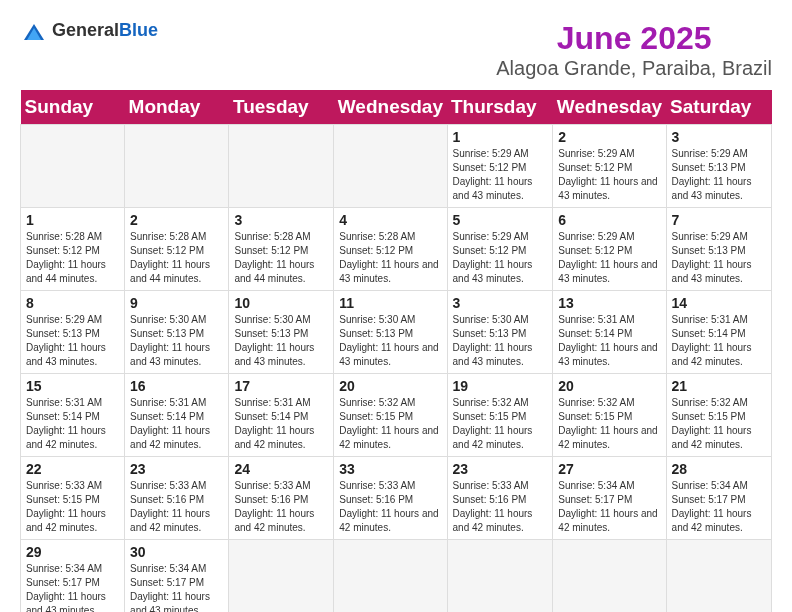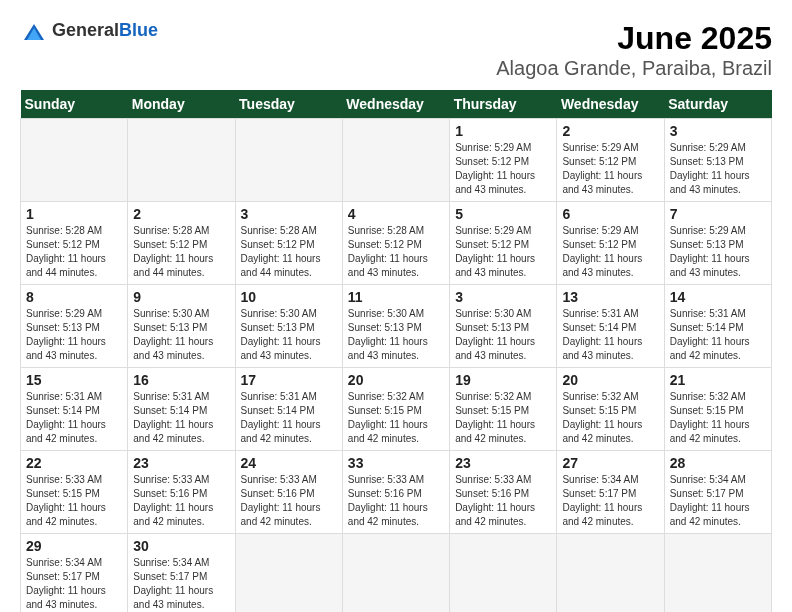--- a/index.html
+++ b/index.html
@@ -33,37 +33,38 @@
       width: 28px;
       height: 28px;
       margin-right: 4px;
     }
     .title-area {
       text-align: right;
     }
     .calendar-title {
       font-size: 32px;
       font-weight: bold;
-      color: #000000;
+      color: #a21caf;
+      text-align: center;
     }
     .calendar-subtitle {
       font-size: 20px;
       color: #555;
     }
     table {
       width: 100%;
       border-collapse: collapse;
       font-size: 11px;
     }
     thead tr th {
-      background-color: #14532d;
+      background-color: #be185d;
       color: #fff;
       padding: 6px 4px;
       text-align: left;
-      font-size: 14px;
+      font-size: 19px;
       font-weight: bold;
       margin-top: 32px;
     }
     tbody tr {
       border-bottom: 1px solid #ccc;
     }
     tbody tr td {
       border: 1px solid #ddd;
       vertical-align: top;
       padding: 4px 5px;

